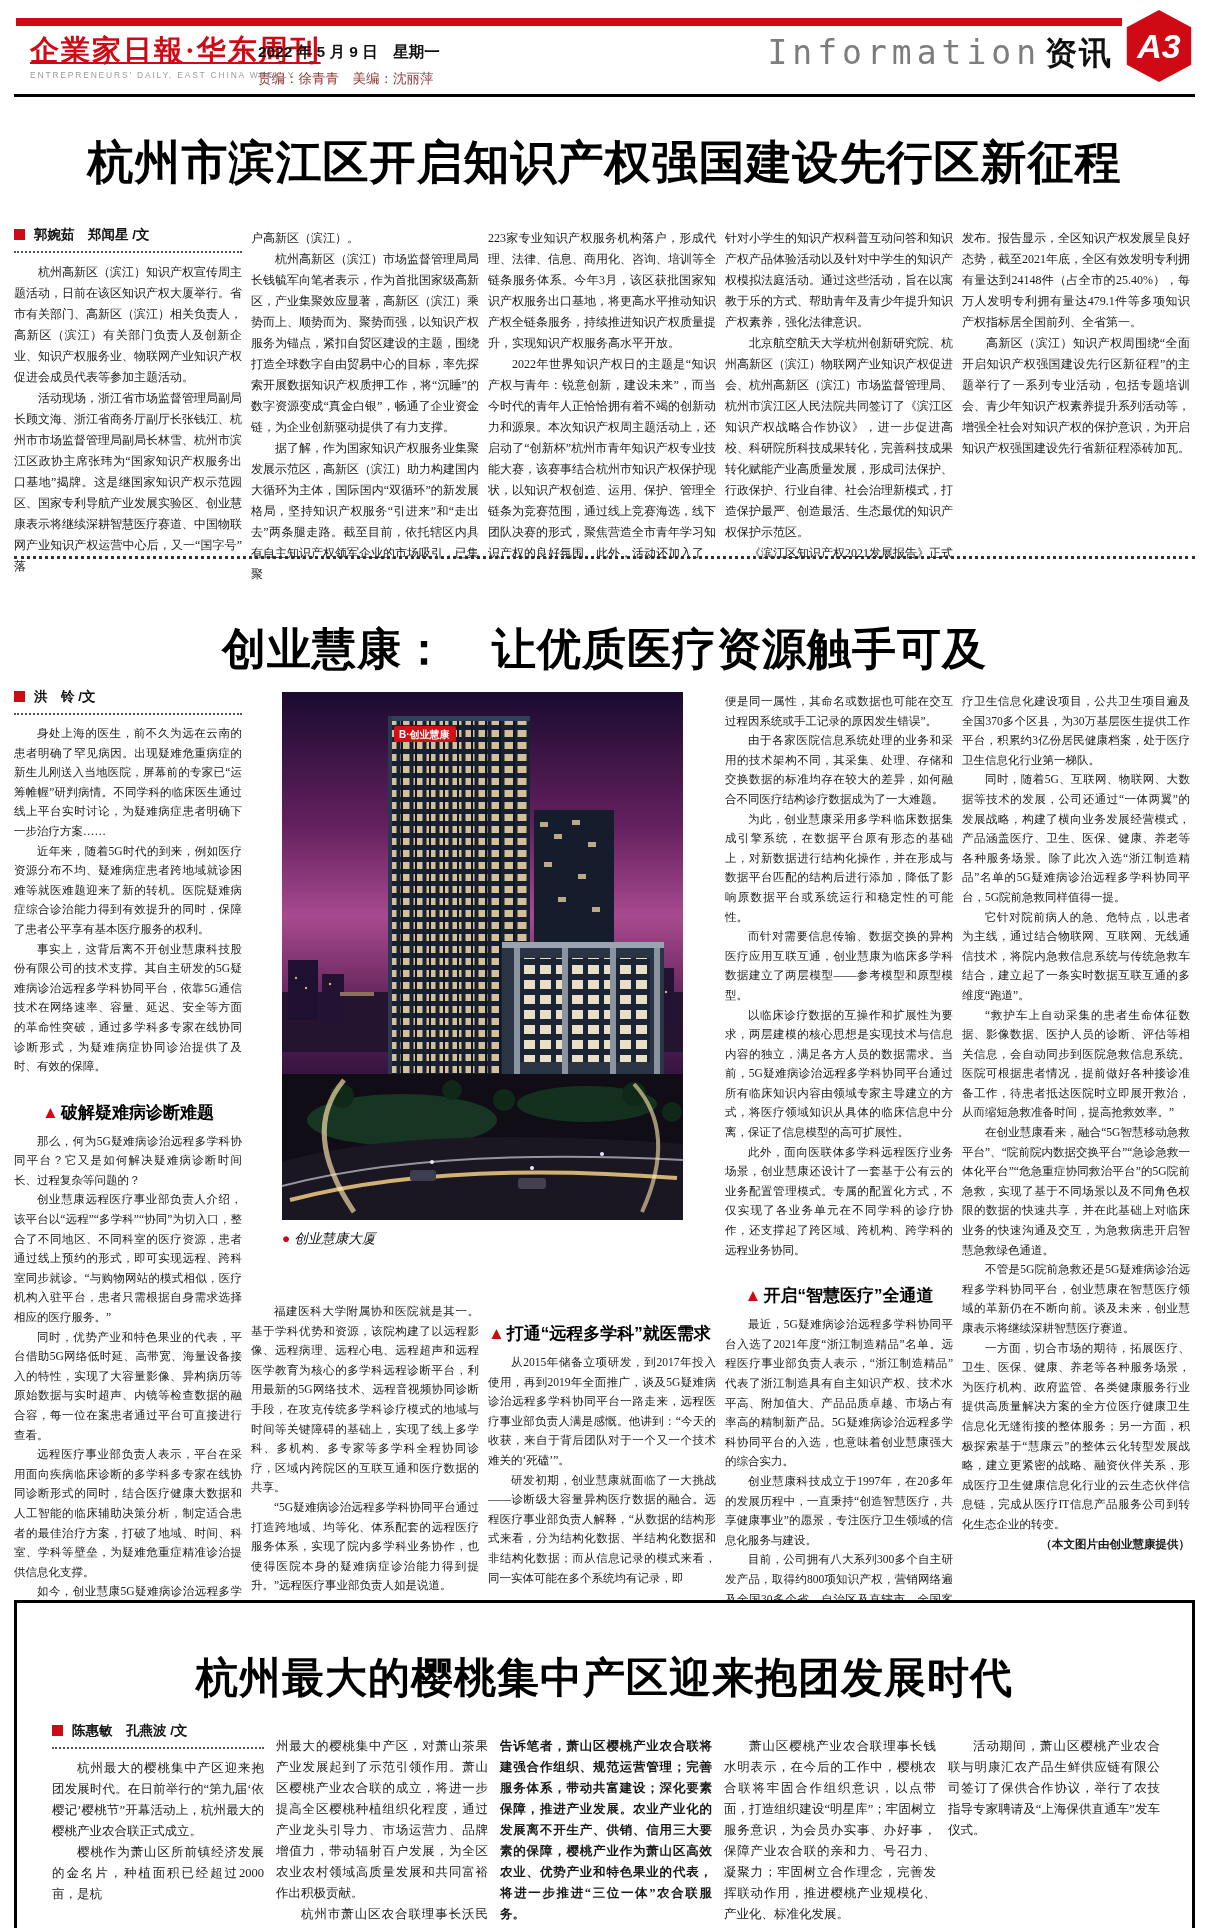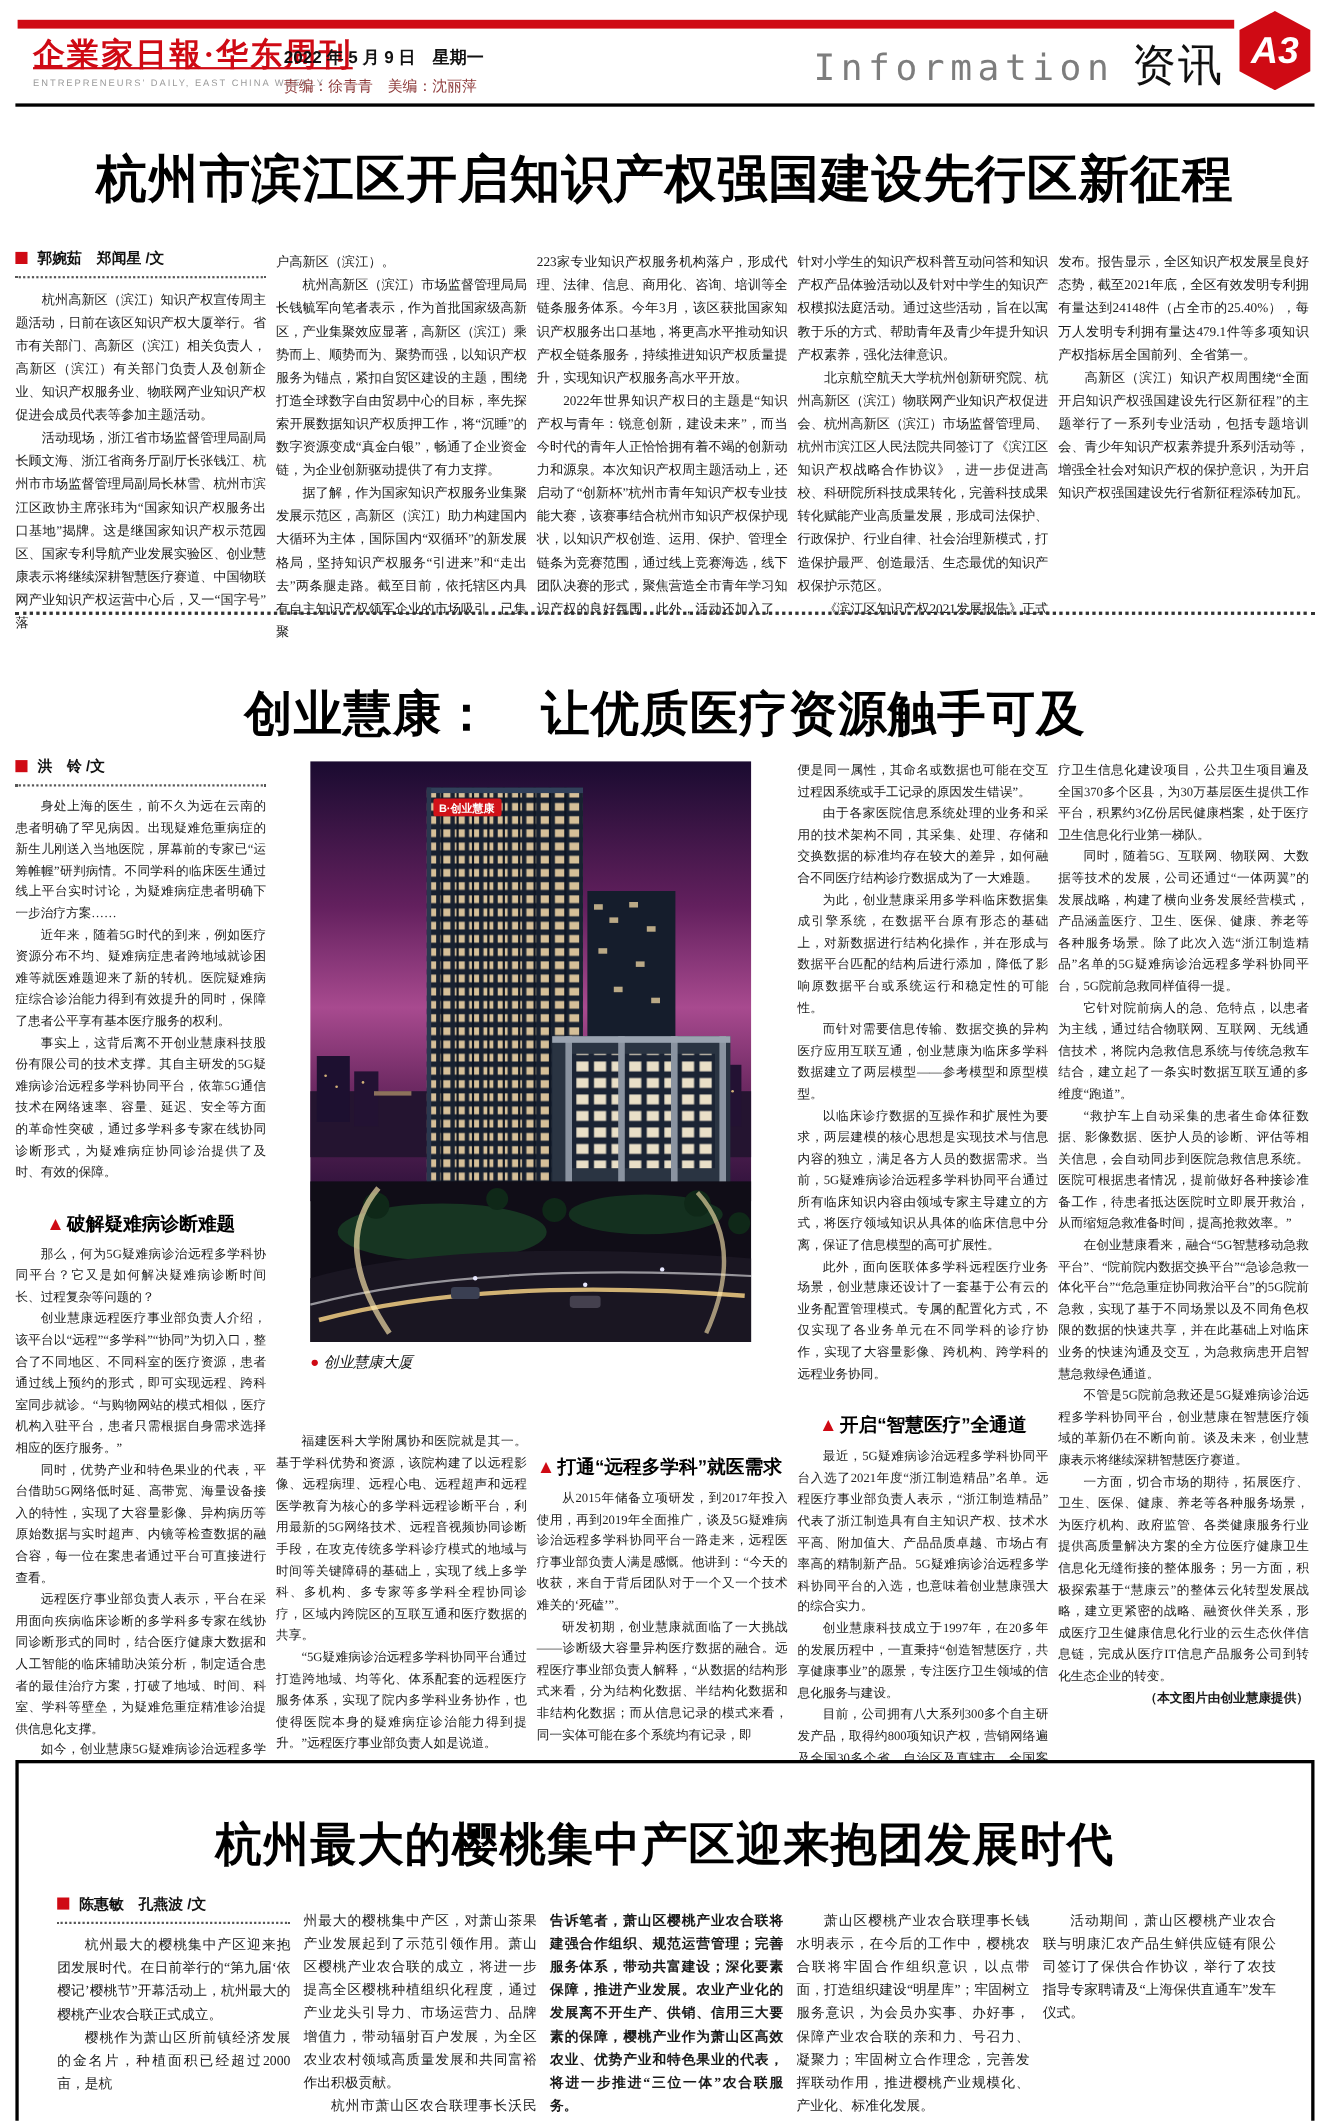--- a/index.html
+++ b/index.html
@@ -15,21 +15,21 @@
        display:flex;align-items:center;justify-content:center;}
   .hex span{color:#fff;font-family:"Liberation Sans",sans-serif;font-weight:900;font-size:34px;font-style:italic;}
   .logo{left:30px;top:36px;}
   .logo .cn{color:#cf0a14;font-weight:900;font-size:29px;letter-spacing:2px;line-height:1;text-decoration:underline;}
   .logo .en{color:#9a9a9a;font-family:"Liberation Sans",sans-serif;font-size:8.5px;letter-spacing:1.8px;margin-top:5px;}
   .dateblk{left:258px;top:42px;font-family:"Liberation Sans",sans-serif;}
   .dateblk .d1{font-size:15.5px;font-weight:700;color:#111;}
   .dateblk .d2{font-size:13.5px;color:#8d3a3a;margin-top:7px;}
   .secttl{right:96px;top:32px;white-space:nowrap;text-align:right;}
   .secttl .en{font-family:"DejaVu Sans Mono",monospace;font-size:33px;color:#7d7d7d;letter-spacing:5px;margin-left:12px;}
-  .secttl .cn{font-size:40px;font-weight:400;color:#101010;margin-left:12px;letter-spacing:2px;}
+  .secttl .cn{font-size:32px;font-weight:700;color:#101010;margin-left:0;letter-spacing:2px;}
   .rule{left:14px;top:94px;width:1181px;height:3px;background:#000;}
   
   .headline{left:14px;width:1181px;text-align:center;font-weight:900;color:#000;letter-spacing:1px;line-height:1.15;}
   .h-a1{top:106px;font-size:46px;}
   .h-a2{top:596px;font-size:44px;}
   .h-a3{top:1626px;font-size:42px;}
   
   .byline{font-family:"Liberation Sans",sans-serif;font-size:13.5px;font-weight:700;color:#111;
           padding-bottom:7px;border-bottom:2px dotted #555;}
   .sq{display:inline-block;width:11px;height:11px;background:#cf0a14;margin-right:9px;vertical-align:-1px;}
@@ -234,21 +234,21 @@
     <p class="para sub"><span class="tri">▲</span>打通“远程多学科”就医需求</p>
     <p class="para">从2015年储备立项研发，到2017年投入使用，再到2019年全面推广，谈及5G疑难病诊治远程多学科协同平台一路走来，远程医疗事业部负责人满是感慨。他讲到：“今天的收获，来自于背后团队对于一个又一个技术难关的‘死磕’”。</p>
     <p class="para">研发初期，创业慧康就面临了一大挑战——诊断级大容量异构医疗数据的融合。远程医疗事业部负责人解释，“从数据的结构形式来看，分为结构化数据、半结构化数据和非结构化数据；而从信息记录的模式来看，同一实体可能在多个系统均有记录，即</p>
   </div>
 <div class="abs col a2col" style="left:725px;top:692px;">
     <p class="para cont">便是同一属性，其命名或数据也可能在交互过程因系统或手工记录的原因发生错误”。</p>
     <p class="para">由于各家医院信息系统处理的业务和采用的技术架构不同，其采集、处理、存储和交换数据的标准均存在较大的差异，如何融合不同医疗结构诊疗数据成为了一大难题。</p>
     <p class="para">为此，创业慧康采用多学科临床数据集成引擎系统，在数据平台原有形态的基础上，对新数据进行结构化操作，并在形成与数据平台匹配的结构后进行添加，降低了影响原数据平台或系统运行和稳定性的可能性。</p>
     <p class="para">而针对需要信息传输、数据交换的异构医疗应用互联互通，创业慧康为临床多学科数据建立了两层模型——参考模型和原型模型。</p>
     <p class="para">以临床诊疗数据的互操作和扩展性为要求，两层建模的核心思想是实现技术与信息内容的独立，满足各方人员的数据需求。当前，5G疑难病诊治远程多学科协同平台通过所有临床知识内容由领域专家主导建立的方式，将医疗领域知识从具体的临床信息中分离，保证了信息模型的高可扩展性。</p>
-    <p class="para">此外，面向医联体多学科远程医疗业务场景，创业慧康还设计了一套基于公有云的业务配置管理模式。专属的配置化方式，不仅实现了各业务单元在不同学科的诊疗协作，实现了大容量影像、跨机构、跨学科的远程业务协同。</p>
+    <p class="para">此外，面向医联体多学科远程医疗业务场景，创业慧康还设计了一套基于公有云的业务配置管理模式。专属的配置化方式，不仅实现了各业务单元在不同学科的诊疗协作，还支撑起了跨区域、跨机构、跨学科的远程业务协同。</p>
     <p class="para subc"><span class="tri">▲</span>开启“智慧医疗”全通道</p>
     <p class="para">最近，5G疑难病诊治远程多学科协同平台入选了2021年度“浙江制造精品”名单。远程医疗事业部负责人表示，“浙江制造精品”代表了浙江制造具有自主知识产权、技术水平高、附加值大、产品品质卓越、市场占有率高的精制新产品。5G疑难病诊治远程多学科协同平台的入选，也意味着创业慧康强大的综合实力。</p>
     <p class="para">创业慧康科技成立于1997年，在20多年的发展历程中，一直秉持“创造智慧医疗，共享健康事业”的愿景，专注医疗卫生领域的信息化服务与建设。</p>
     <p class="para">目前，公司拥有八大系列300多个自主研发产品，取得约800项知识产权，营销网络遍及全国30多个省、自治区及直辖市，全国客户数量达7000多家，先后承担了国家电子发展基金项目等40多项国家、省、市级重大技术研发项目，已累计实施近2万个医</p>
   </div>
 <div class="abs col a2col" style="left:962px;top:692px;">
     <p class="para cont">疗卫生信息化建设项目，公共卫生项目遍及全国370多个区县，为30万基层医生提供工作平台，积累约3亿份居民健康档案，处于医疗卫生信息化行业第一梯队。</p>
     <p class="para">同时，随着5G、互联网、物联网、大数据等技术的发展，公司还通过“一体两翼”的发展战略，构建了横向业务发展经营模式，产品涵盖医疗、卫生、医保、健康、养老等各种服务场景。除了此次入选“浙江制造精品”名单的5G疑难病诊治远程多学科协同平台，5G院前急救同样值得一提。</p>
     <p class="para">它针对院前病人的急、危特点，以患者为主线，通过结合物联网、互联网、无线通信技术，将院内急救信息系统与传统急救车结合，建立起了一条实时数据互联互通的多维度“跑道”。</p>
     <p class="para">“救护车上自动采集的患者生命体征数据、影像数据、医护人员的诊断、评估等相关信息，会自动同步到医院急救信息系统。医院可根据患者情况，提前做好各种接诊准备工作，待患者抵达医院时立即展开救治，从而缩短急救准备时间，提高抢救效率。”</p>

